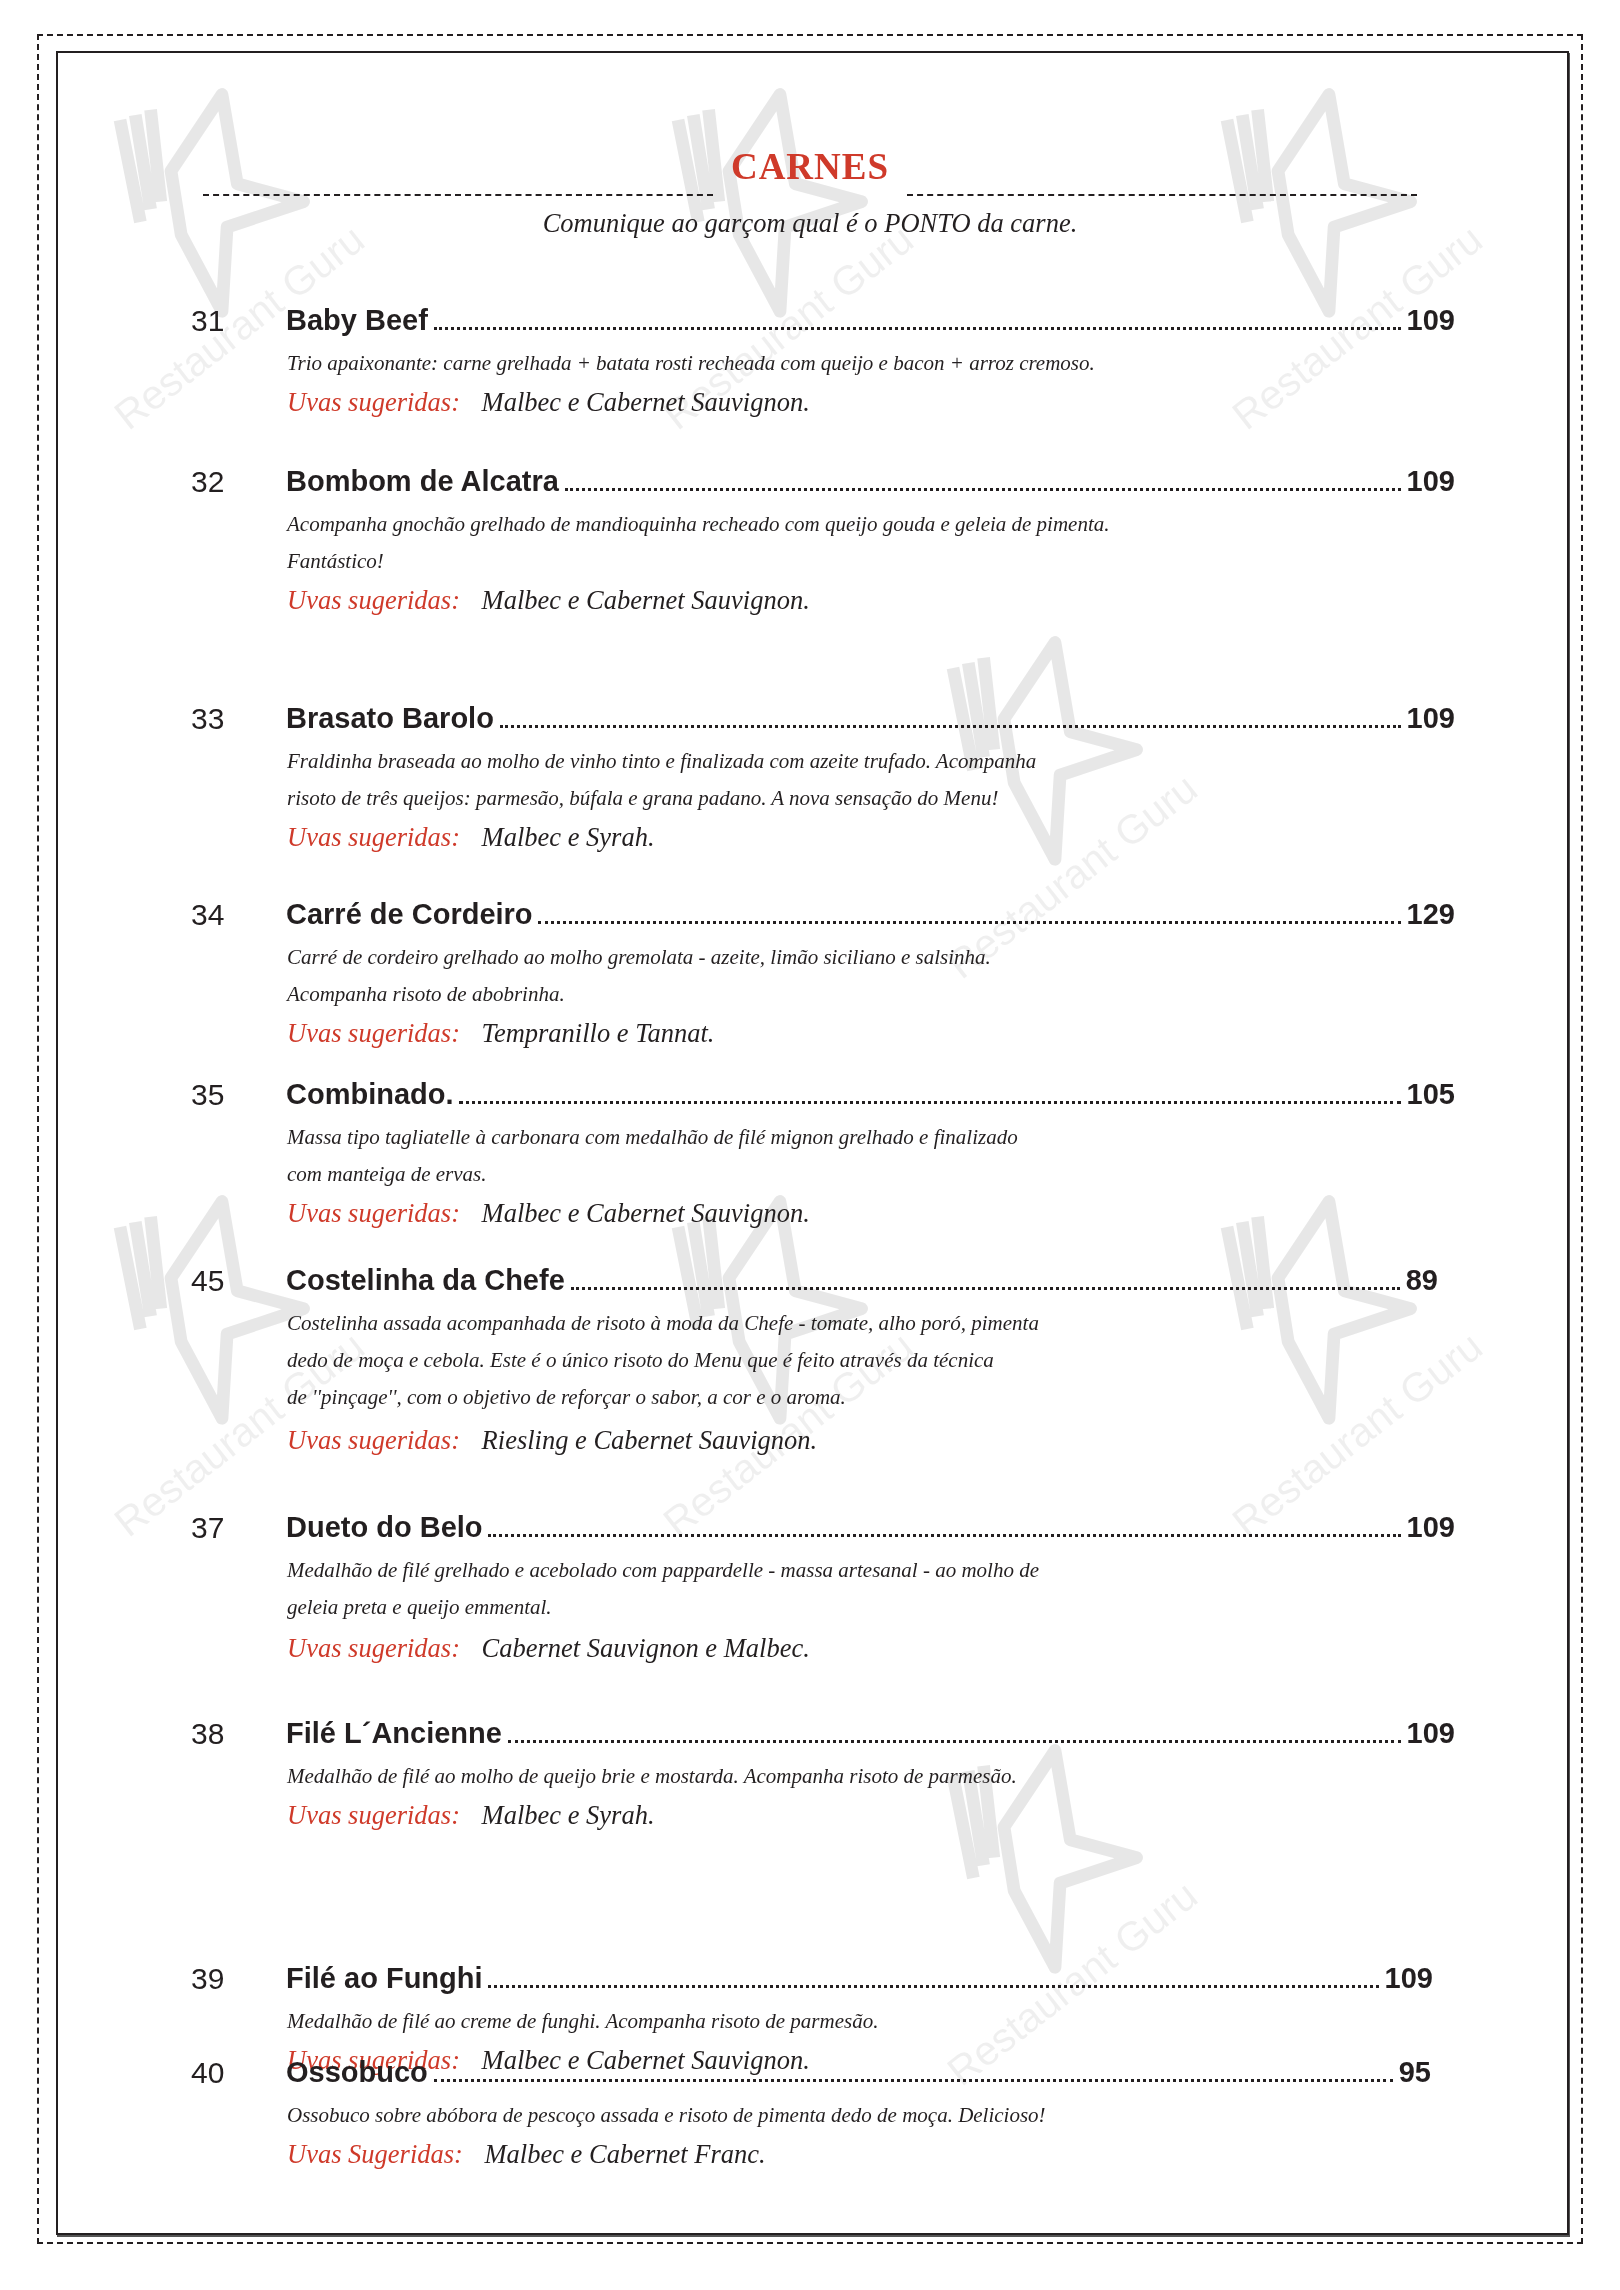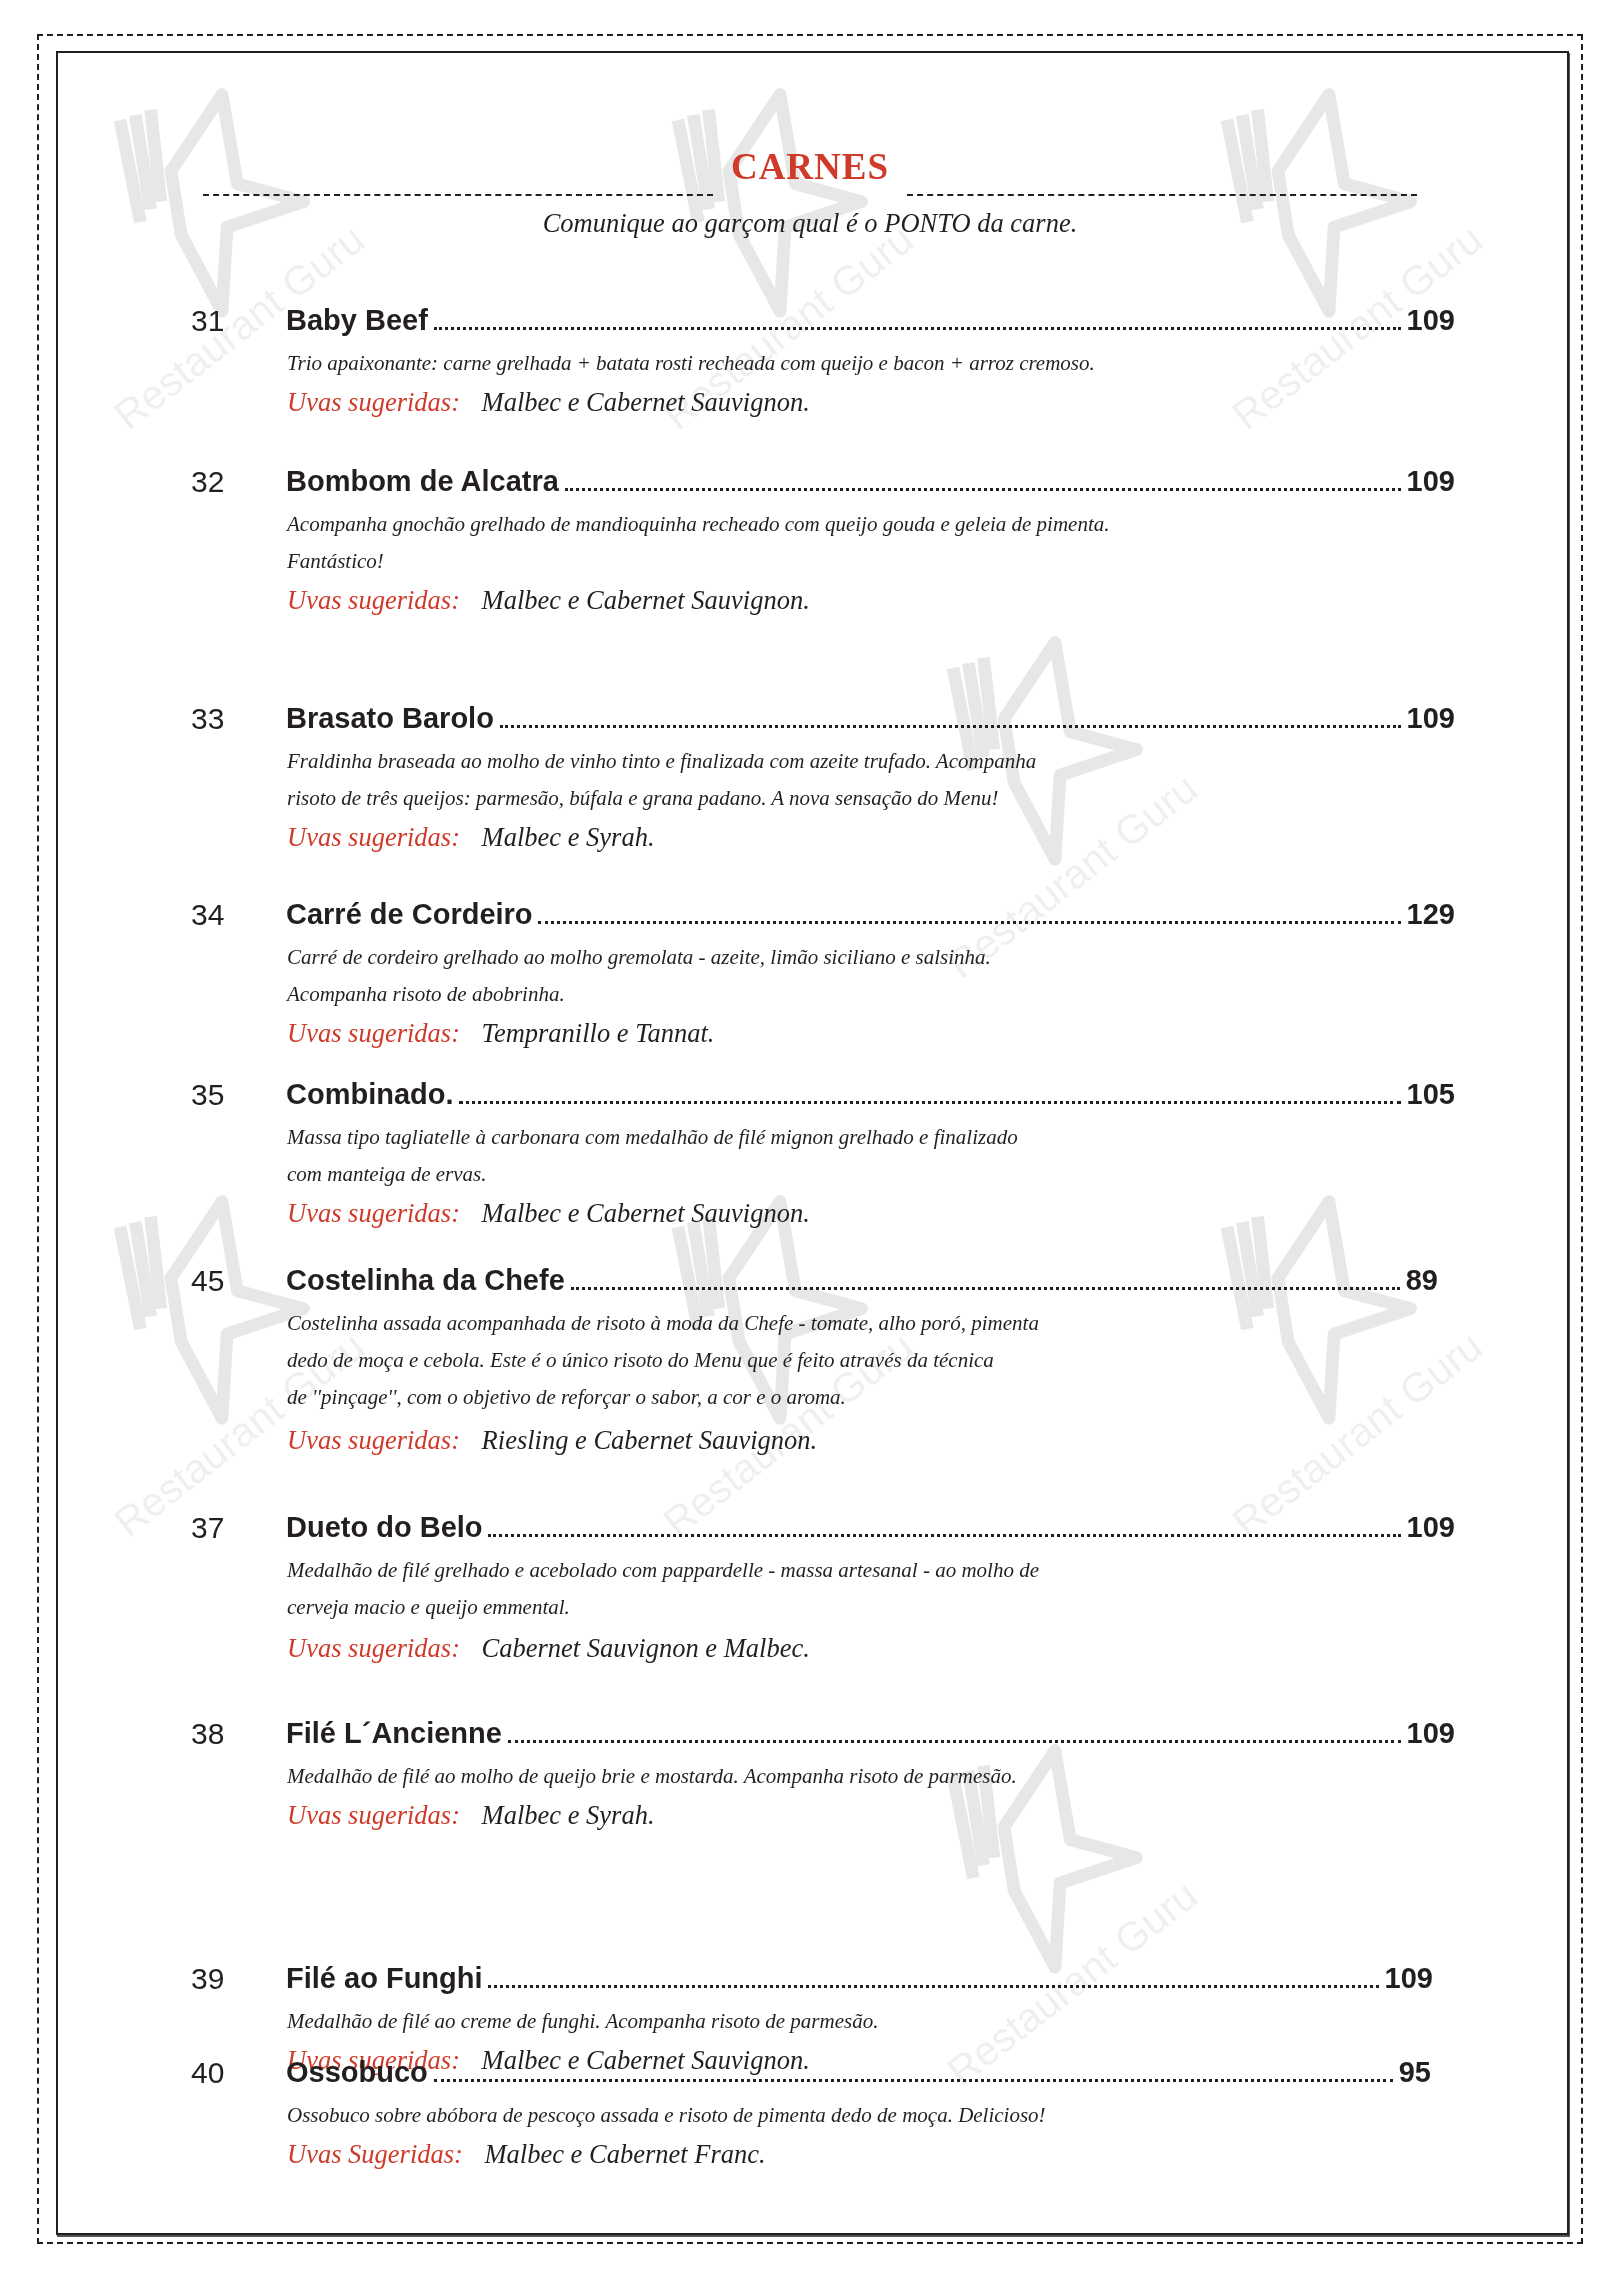--- a/index.html
+++ b/index.html
@@ -234,21 +234,21 @@
   <div class="item-row">
     <span class="num">37</span>
     <div class="name-line">
       <span class="name">Dueto do Belo</span>
       <span class="leader"></span>
       <span class="price">109</span>
     </div>
   </div>
   <div class="desc">
     <div>Medalhão de filé grelhado e acebolado com pappardelle - massa artesanal - ao molho de</div>
-    <div>cerveja macio e queijo emmental.</div>
+    <div>geleia preta e queijo emmental.</div>
   </div>
   <div class="grapes" style="margin-top:3.9px">
     <span class="grapes-label">Uvas sugeridas:</span><span class="grapes-value">Cabernet Sauvignon e Malbec.</span>
   </div>
 </div>
 
 <div class="item" style="top:1717px">
   <div class="item-row">
     <span class="num">38</span>
     <div class="name-line">

